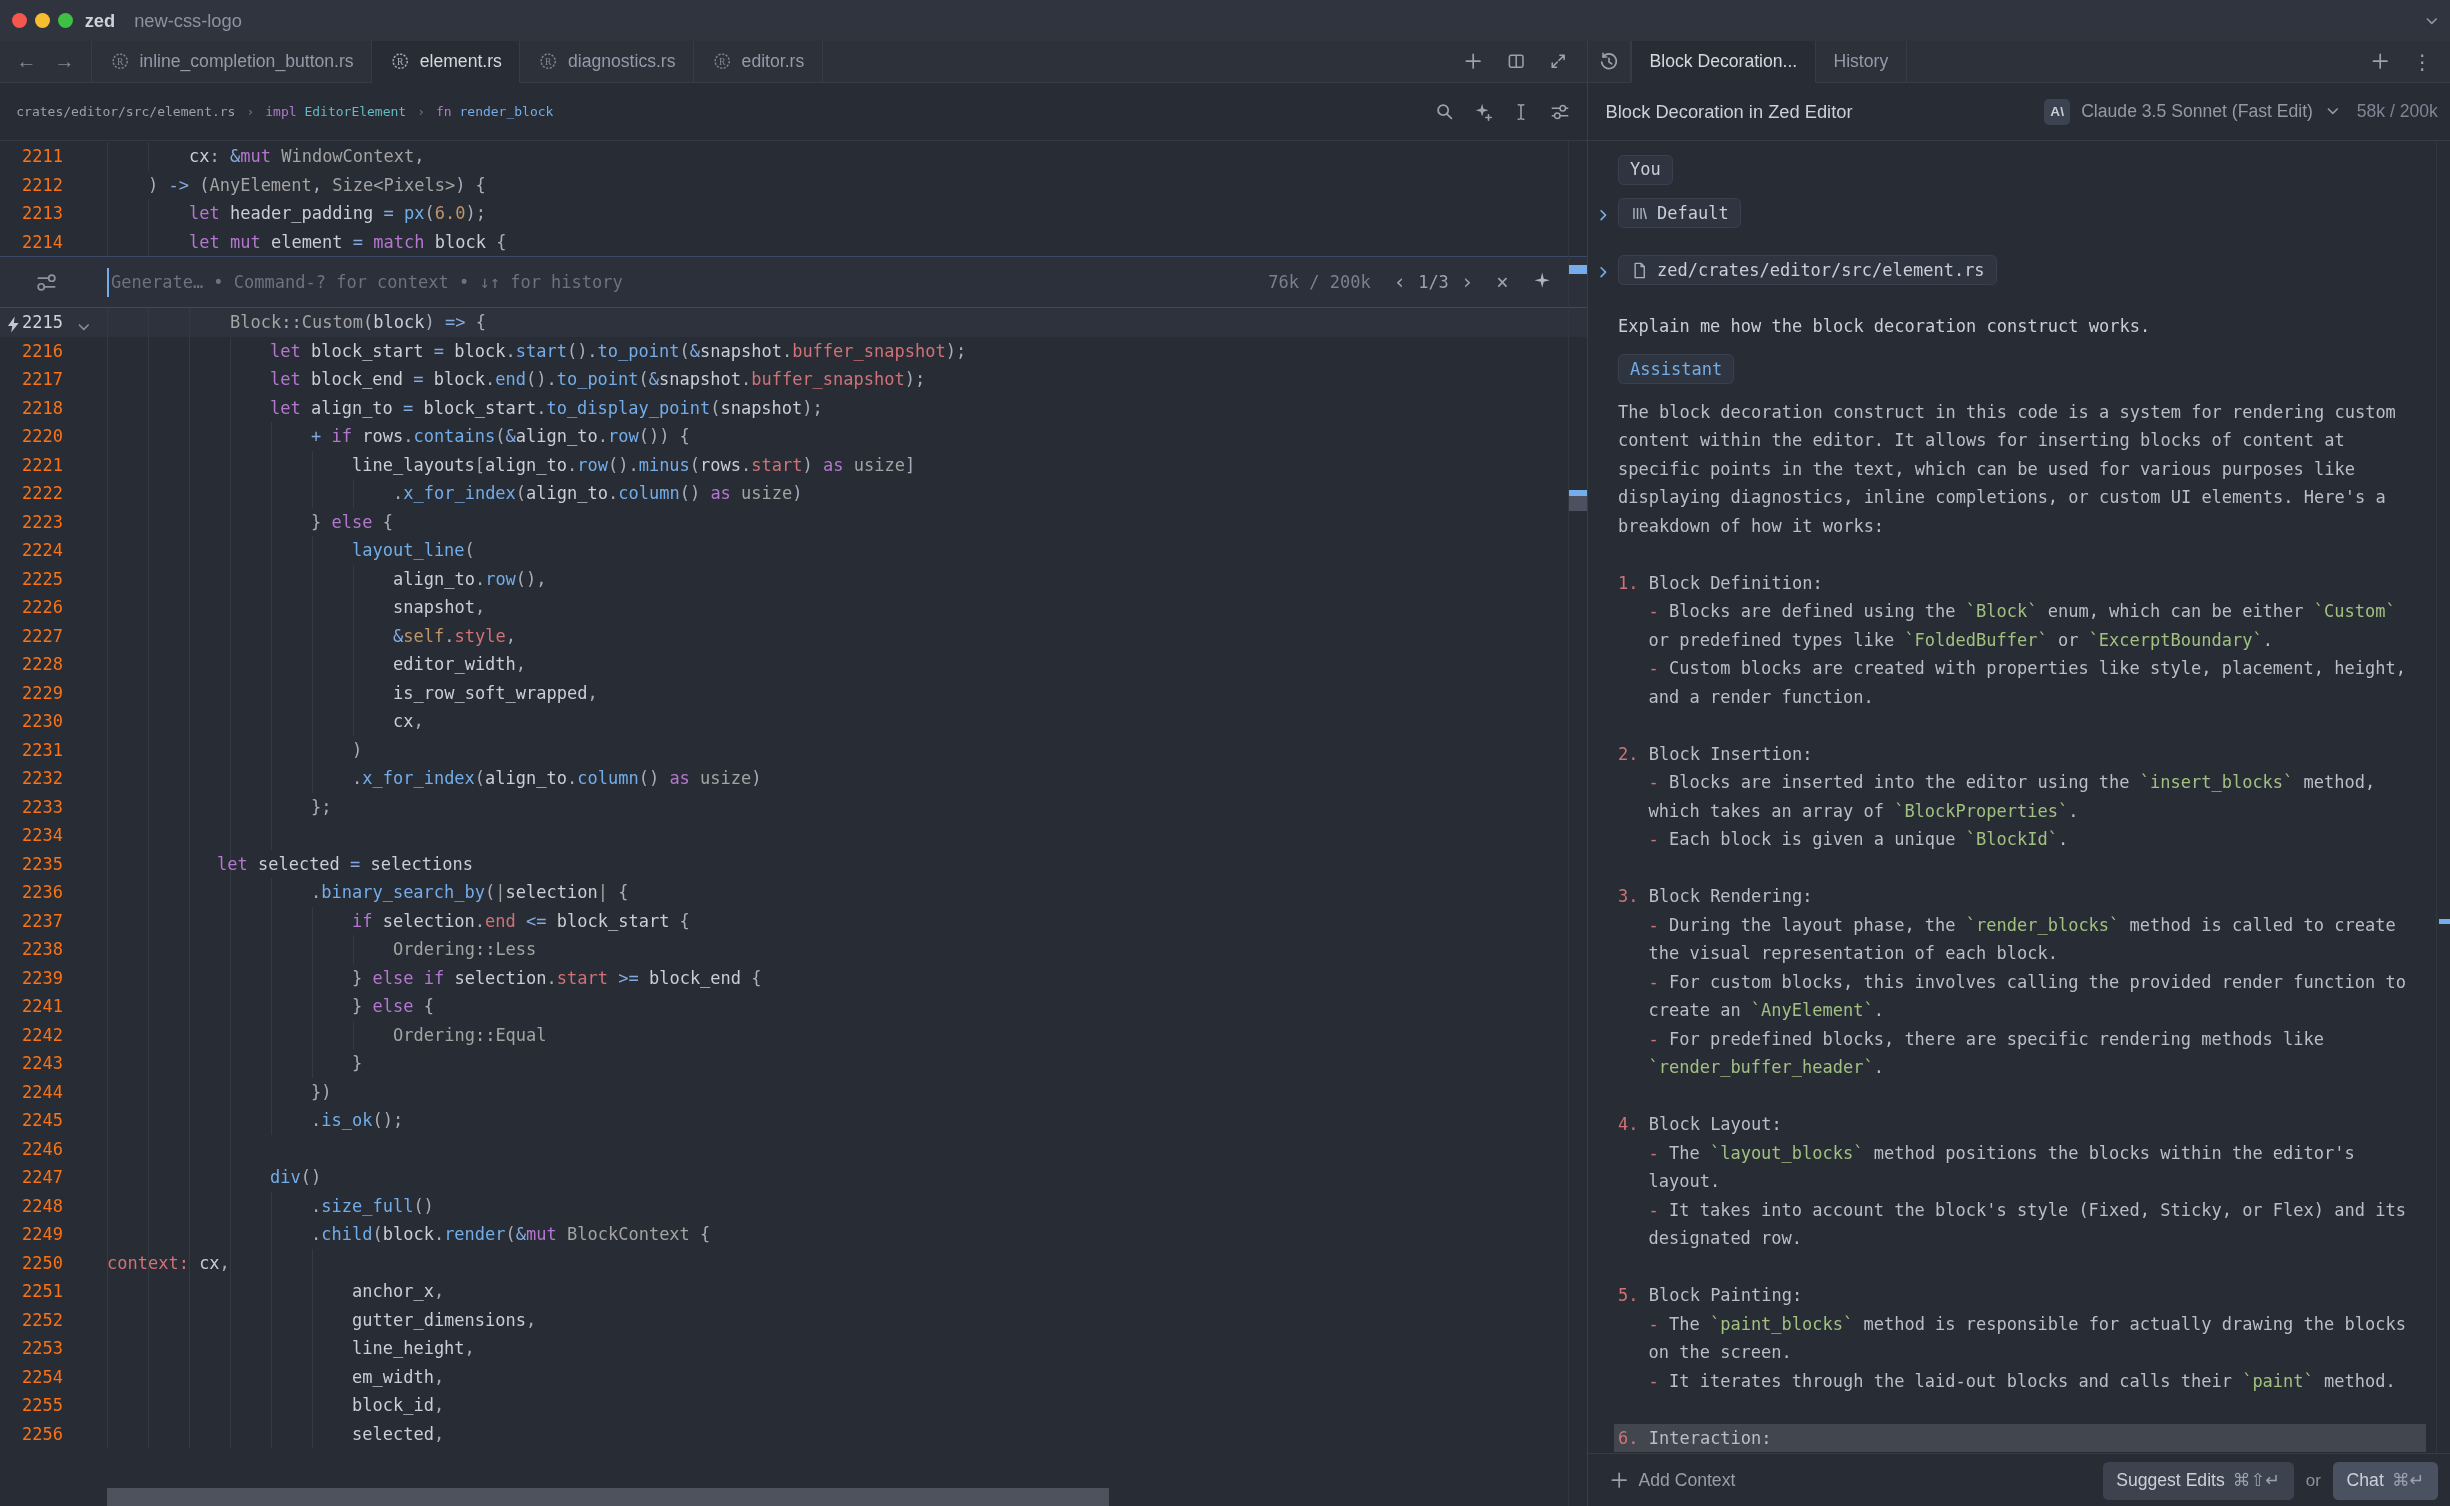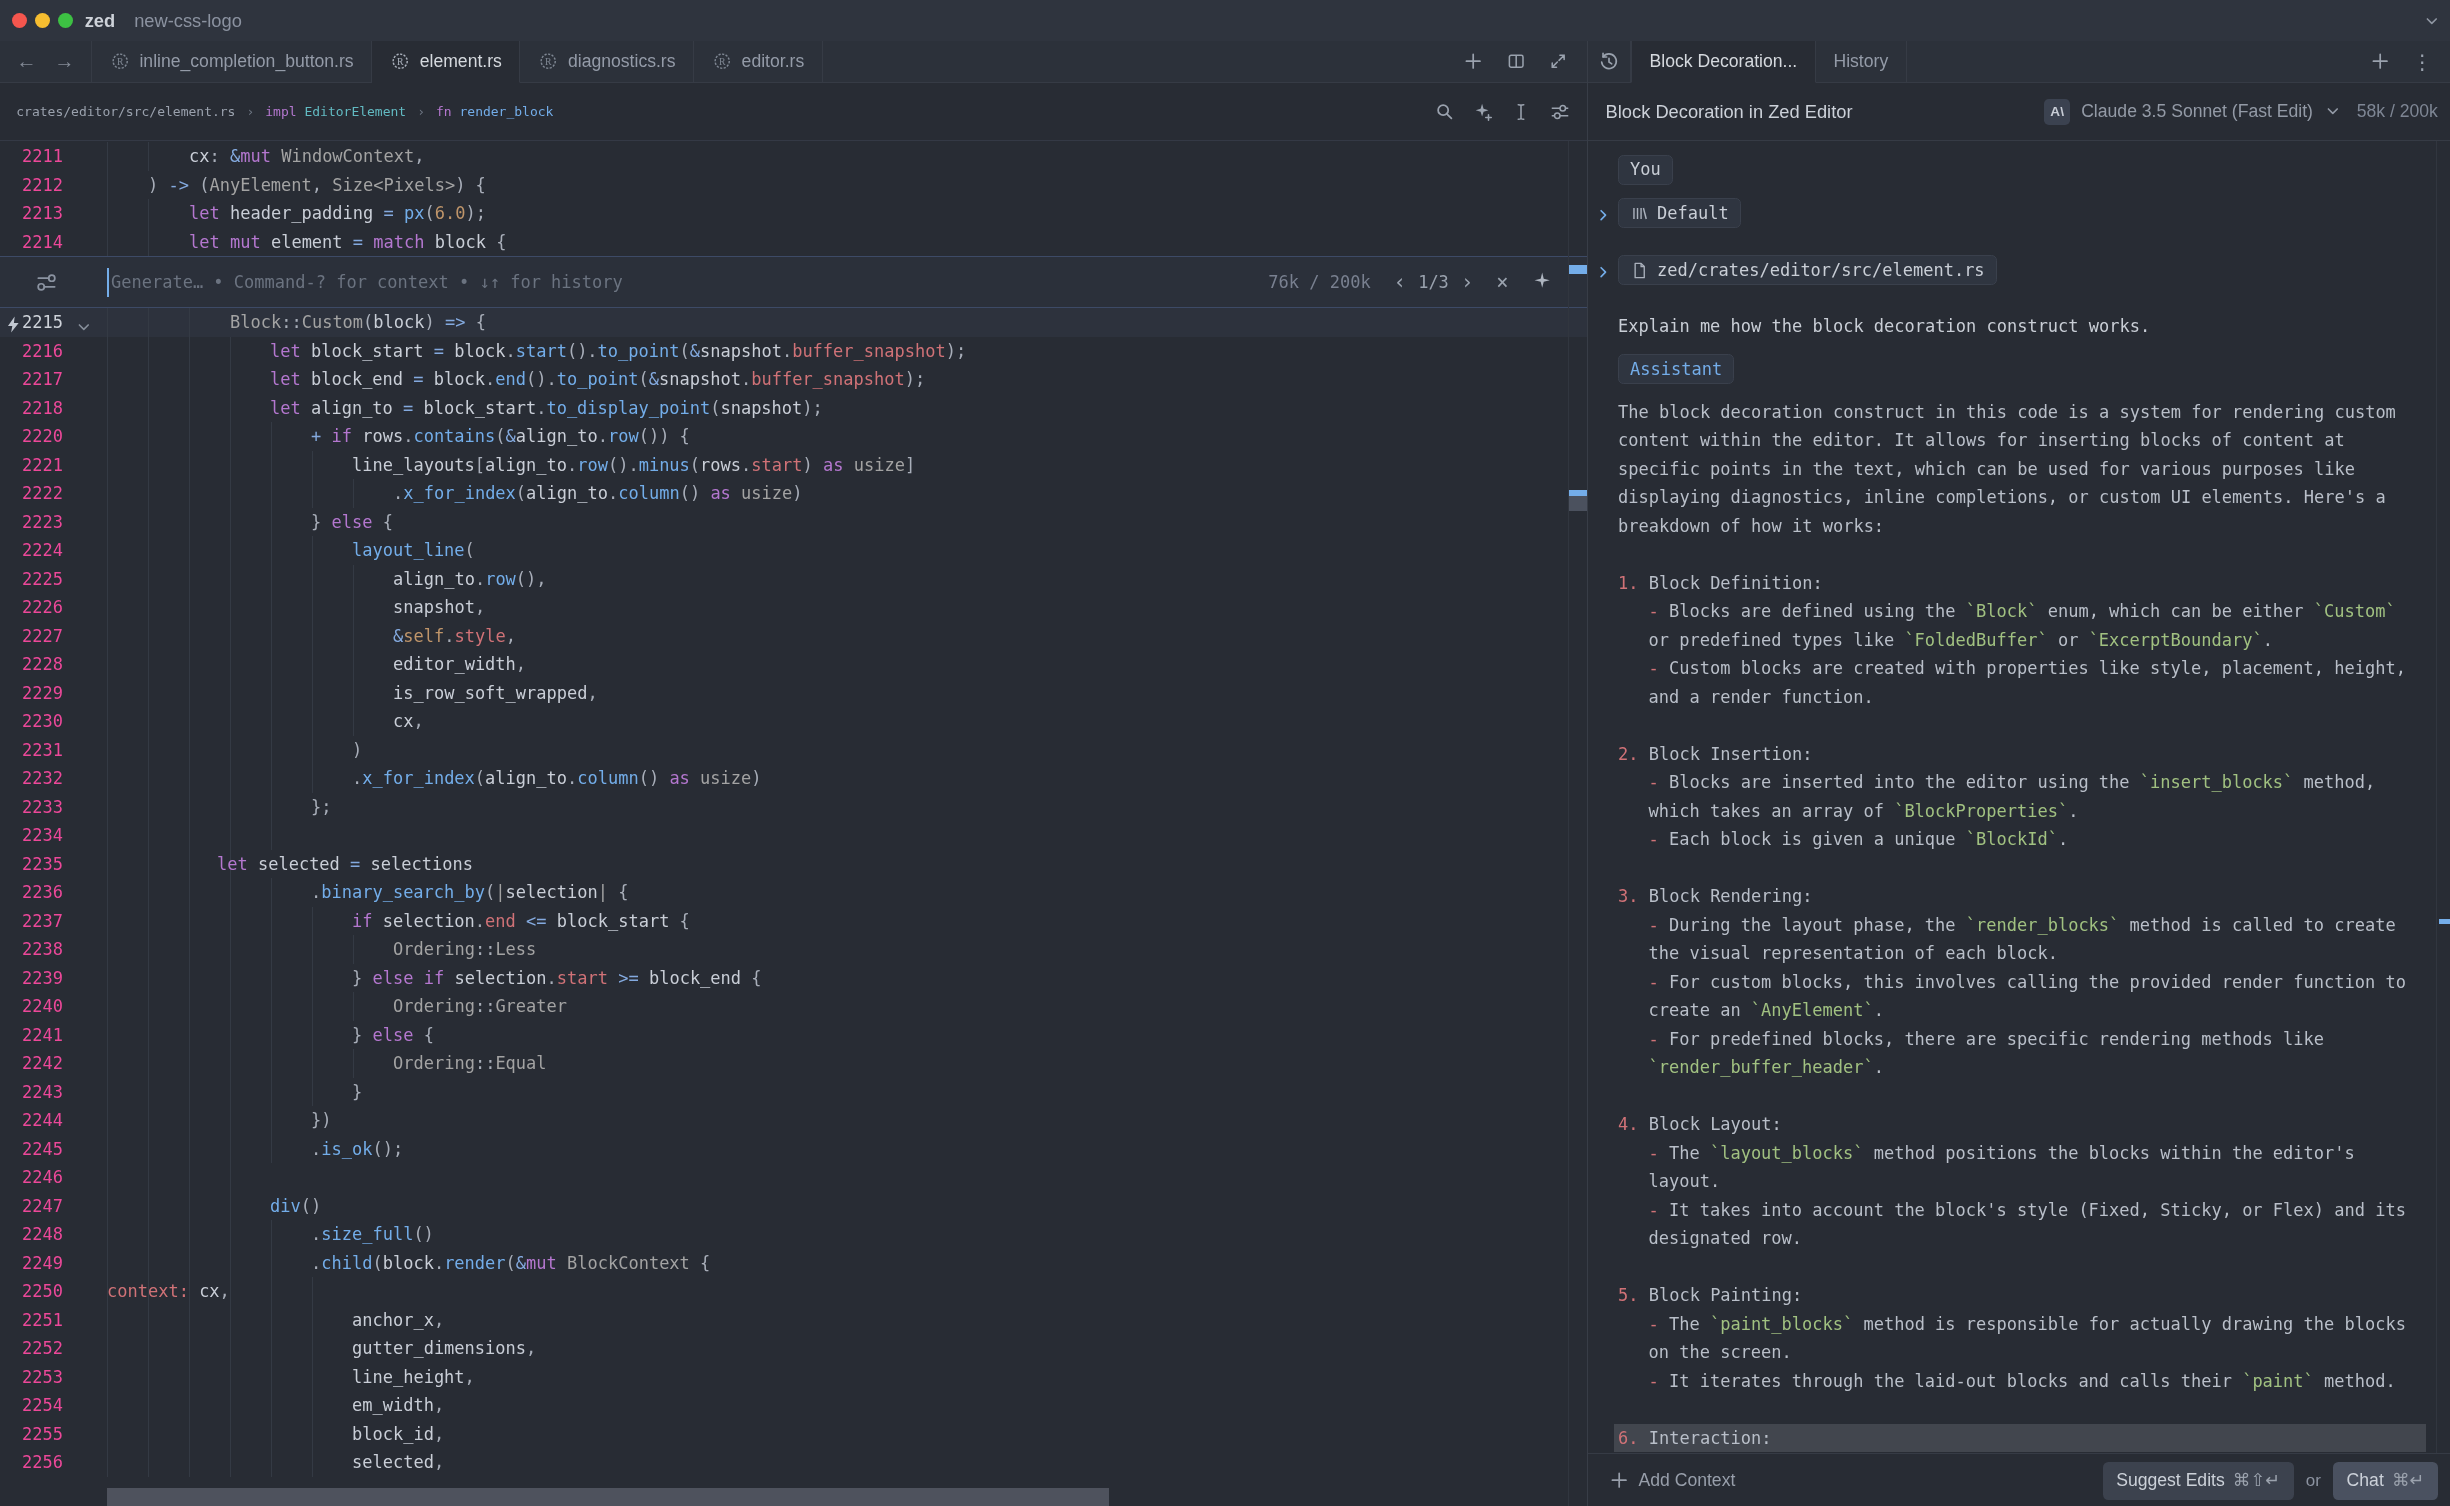--- a/index.html
+++ b/index.html
@@ -32,21 +32,21 @@
   .dots{font-size:20.4px;color:#9aa2ae}
   
   .crumbbar{height:58px;display:flex;align-items:center;border-bottom:1.4px solid #343945;background:#282c34;padding:0 16.3px;flex-shrink:0}
   .crumbs{font-size:13px;display:flex;gap:11px;align-items:flex-end}
   .crumb-sep{color:#6e7683}
   .crumb-icons{margin-left:auto;display:flex;gap:16.3px;align-items:center}
   
   #editor{position:relative;flex:1;overflow:hidden;background:#282c34;padding-top:1.4px}
   .crow{position:relative;height:28.5px;line-height:28.5px;font-size:17px;white-space:pre}
   .crow.cur{background:#2d323d}
-  .ln{position:absolute;left:22px;color:#ec4899}
+  .ln{position:absolute;left:22px;color:#f97316}
   .crow.cur .ln{color:#cfd3da}
   .guides{position:absolute;left:107px;top:0;bottom:0;background:repeating-linear-gradient(to right,#343a44 0 1.4px,transparent 1.4px 41px)}
   .toks{position:absolute;left:107px;top:0}
   .bolt{position:absolute;left:4.1px;top:6.1px}
   .fold{position:absolute;left:75px;top:6.8px}
   .kw{color:#b477cf}.fn{color:#73ade9}.ty{color:#a3a3a3}.fld{color:#d07277}
   .num{color:#bf956a}.self{color:#bf956a}.txt{color:#c9ced7}.pun{color:#a8aeb9}.op{color:#84aadf}
   
   #assist{height:52px;border-top:1.4px solid #3d4a66;border-bottom:1.4px solid #3d4a66;background:#2b303a;display:flex;align-items:center;position:relative}
   .assist-icon{position:absolute;left:35px;top:13.6px}
@@ -246,21 +246,20 @@
         <div class="crow"><span class="guides" style="width: 286px;"></span><span class="ln">2230</span><span class="toks" style="padding-left: 286px;"><span class="txt">cx</span><span class="pun">,</span></span></div>
         <div class="crow"><span class="guides" style="width: 245px;"></span><span class="ln">2231</span><span class="toks" style="padding-left: 245px;"><span class="pun">)</span></span></div>
         <div class="crow"><span class="guides" style="width: 245px;"></span><span class="ln">2232</span><span class="toks" style="padding-left: 245px;"><span class="pun">.</span><span class="fn">x_for_index</span><span class="pun">(</span><span class="txt">align_to</span><span class="pun">.</span><span class="fn">column</span><span class="pun">() </span><span class="kw">as</span><span class="txt"> </span><span class="ty">usize</span><span class="pun">)</span></span></div>
         <div class="crow"><span class="guides" style="width: 204px;"></span><span class="ln">2233</span><span class="toks" style="padding-left: 204px;"><span class="pun">};</span></span></div>
         <div class="crow"><span class="guides" style="width: 204px;"></span><span class="ln">2234</span><span class="toks" style="padding-left: 204px;"></span></div>
         <div class="crow"><span class="guides" style="width: 163px;"></span><span class="ln">2235</span><span class="toks" style="padding-left: 110px; text-align: right;"><span class="kw">let</span><span class="txt"> selected </span><span class="op">=</span><span class="txt"> selections</span></span></div>
         <div class="crow"><span class="guides" style="width: 204px;"></span><span class="ln">2236</span><span class="toks" style="padding-left: 204px;"><span class="pun">.</span><span class="fn">binary_search_by</span><span class="pun">(</span><span class="ty">|</span><span class="txt">selection</span><span class="ty">|</span><span class="pun"> {</span></span></div>
         <div class="crow"><span class="guides" style="width: 245px;"></span><span class="ln">2237</span><span class="toks" style="padding-left: 245px;"><span class="kw">if</span><span class="txt"> selection</span><span class="pun">.</span><span class="fld">end</span><span class="txt"> </span><span class="op">&lt;=</span><span class="txt"> block_start </span><span class="pun">{</span></span></div>
         <div class="crow"><span class="guides" style="width: 286px;"></span><span class="ln">2238</span><span class="toks" style="padding-left: 286px;"><span class="ty">Ordering</span><span class="pun">::</span><span class="ty">Less</span></span></div>
         <div class="crow"><span class="guides" style="width: 245px;"></span><span class="ln">2239</span><span class="toks" style="padding-left: 245px;"><span class="pun">} </span><span class="kw">else</span><span class="txt"> </span><span class="kw">if</span><span class="txt"> selection</span><span class="pun">.</span><span class="fld">start</span><span class="txt"> </span><span class="op">&gt;=</span><span class="txt"> block_end </span><span class="pun">{</span></span></div>
-        <div class="crow"><span class="guides" style="width: 286px;"></span><span class="ln">2240</span><span class="toks" style="padding-left: 286px;"><span class="ty">Ordering</span><span class="pun">::</span><span class="ty">Greater</span></span></div>
         <div class="crow"><span class="guides" style="width: 245px;"></span><span class="ln">2241</span><span class="toks" style="padding-left: 245px;"><span class="pun">} </span><span class="kw">else</span><span class="pun"> {</span></span></div>
         <div class="crow"><span class="guides" style="width: 286px;"></span><span class="ln">2242</span><span class="toks" style="padding-left: 286px;"><span class="ty">Ordering</span><span class="pun">::</span><span class="ty">Equal</span></span></div>
         <div class="crow"><span class="guides" style="width: 245px;"></span><span class="ln">2243</span><span class="toks" style="padding-left: 245px;"><span class="pun">}</span></span></div>
         <div class="crow"><span class="guides" style="width: 204px;"></span><span class="ln">2244</span><span class="toks" style="padding-left: 204px;"><span class="pun">})</span></span></div>
         <div class="crow"><span class="guides" style="width: 204px;"></span><span class="ln">2245</span><span class="toks" style="padding-left: 204px;"><span class="pun">.</span><span class="fn">is_ok</span><span class="pun">();</span></span></div>
         <div class="crow"><span class="guides" style="width: 163px;"></span><span class="ln">2246</span><span class="toks" style="padding-left: 163px;"></span></div>
         <div class="crow"><span class="guides" style="width: 163px;"></span><span class="ln">2247</span><span class="toks" style="padding-left: 163px;"><span class="fn">div</span><span class="pun">()</span></span></div>
         <div class="crow"><span class="guides" style="width: 204px;"></span><span class="ln">2248</span><span class="toks" style="padding-left: 204px;"><span class="pun">.</span><span class="fn">size_full</span><span class="pun">()</span></span></div>
         <div class="crow"><span class="guides" style="width: 204px;"></span><span class="ln">2249</span><span class="toks" style="padding-left: 204px;"><span class="pun">.</span><span class="fn">child</span><span class="pun">(</span><span class="txt">block</span><span class="pun">.</span><span class="fn">render</span><span class="pun">(</span><span class="op">&amp;</span><span class="kw">mut</span><span class="txt"> </span><span class="ty">BlockContext</span><span class="pun"> {</span></span></div>
         <div class="crow"><span class="guides" style="width: 245px;"></span><span class="ln">2250</span><span class="toks" style=""><span class="fld">context:</span><span class="txt"> cx</span><span class="pun">,</span></span></div>

